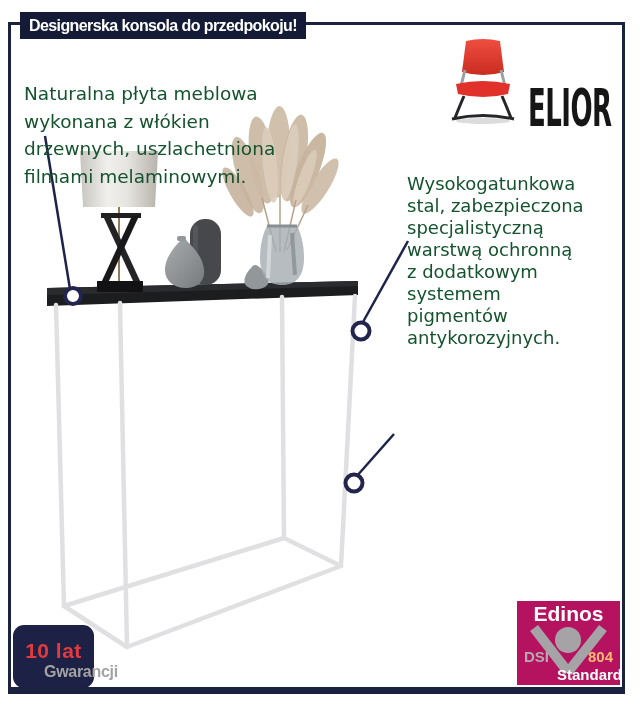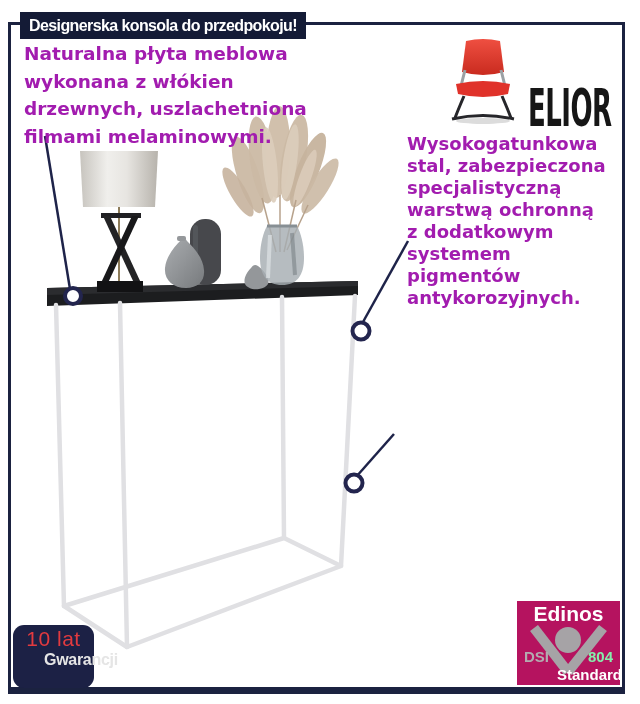--- a/index.html
+++ b/index.html
@@ -14,21 +14,21 @@
     border:3px solid #1b2240; border-bottom-width:7px; background:transparent;
   }
   
   .banner {
     position:absolute; left:8px; top:12px; height:27px; line-height:27px;
     background:#141b36; color:#ffffff; padding:0 9px;
     font-family:"Liberation Sans", sans-serif;
     font-weight:bold; font-size:16px; letter-spacing:-0.6px; white-space:nowrap;margin-left:12px;
   }
   .callout-text {
-    position:absolute; font-weight:bold; color:#a21caf; white-space:pre-line;
+    position:absolute; font-weight:normal; color:#14532d; white-space:pre-line;margin-top:40px;
   }
   .callout-tl { left:24px; top:40px;  font-size:18.5px; line-height:27.5px; }
   .callout-rt { left:407px; top:133px; font-size:18px;   line-height:22px; }
   .callout-rb { left:389px; top:403px; font-size:17px;   line-height:22.5px; }
 
   
   .brand { position:absolute; left:440px; top:34px; width:190px; height:95px; }
   .brand-chair { position:absolute; left:4px; top:2px; }
   .brand-name {
     position:absolute; left:88px; top:48px; color:#161616;
@@ -38,35 +38,35 @@
 
   
   .scene { position:absolute; left:0; top:0; width:640px; height:704px; }
 
   
   .badge-warranty {
     position:absolute; left:13px; top:625px; width:81px; height:63px;
     background:#1c2145; border-radius:11px; text-align:center;
     font-family:"Liberation Sans", sans-serif;
   }
-  .badge-warranty .val { margin-top:3px; color:#e23a3f; font-weight:normal; font-size:21px; line-height:22px; letter-spacing:0.5px; }
-  .badge-warranty .lbl { color:#e5e5e5; font-weight:bold; font-size:16px; line-height:20px; letter-spacing:-0.3px;margin-left:31px; }
+  .badge-warranty .val { margin-top:15px; color:#e23a3f; font-weight:bold; font-size:21px; line-height:22px; letter-spacing:0.5px; }
+  .badge-warranty .lbl { color:#a3a3a3; font-weight:bold; font-size:16px; line-height:20px; letter-spacing:-0.3px;margin-left:31px; }
 
   
   .badge-standards {
     position:absolute; left:517px; top:601px; width:103px; height:84px;
     background:#b5135f; font-family:"Liberation Sans", sans-serif; overflow:hidden;
   }
   .badge-standards .v-icon { position:absolute; left:0; top:0; }
   .badge-standards .ed-brand {
     position:absolute; top:1px; left:0; right:0; text-align:center;
     color:#ffffff; font-weight:bold; font-size:21px;
   }
   .badge-standards .ed-dsi  { position:absolute; left:7px;  bottom:20px; color:#b3abb0; font-weight:bold; font-size:15px; }
-  .badge-standards .ed-804  { position:absolute; right:7px; bottom:20px; color:#86efac; font-weight:bold; font-size:15px; }
+  .badge-standards .ed-804  { position:absolute; right:7px; bottom:20px; color:#fdba74; font-weight:bold; font-size:15px; }
   .badge-standards .ed-std  { position:absolute; left:0; right:0; bottom:2px; text-align:center; color:#ffffff; font-weight:bold; font-size:15px;padding-left:40px; }
 </style>
 </head>
 <body>
 
 <div class="page">
 
   <div class="frame"></div>
 
   <svg class="scene" viewBox="0 0 640 704">

